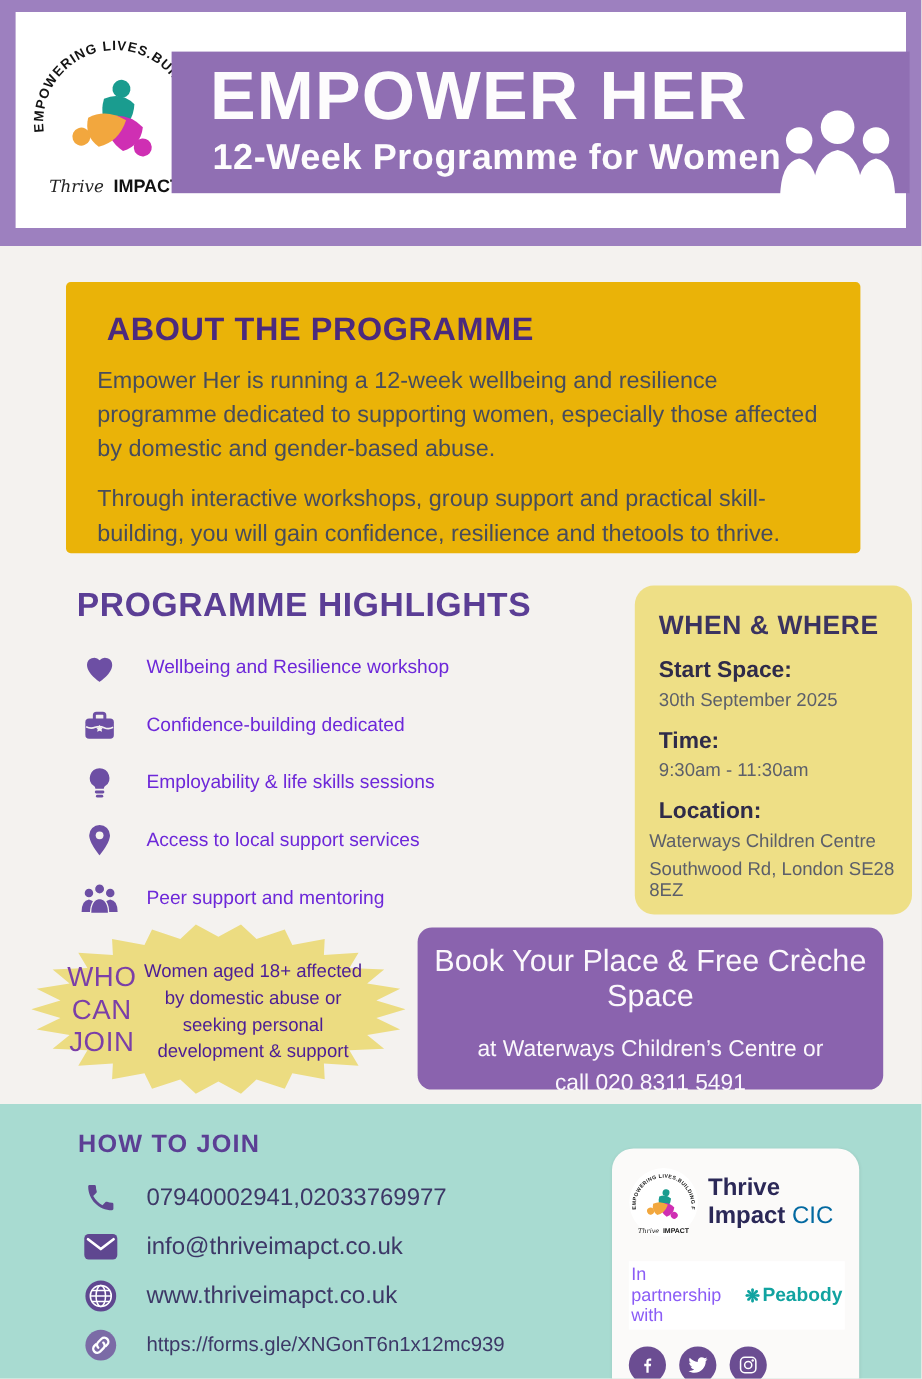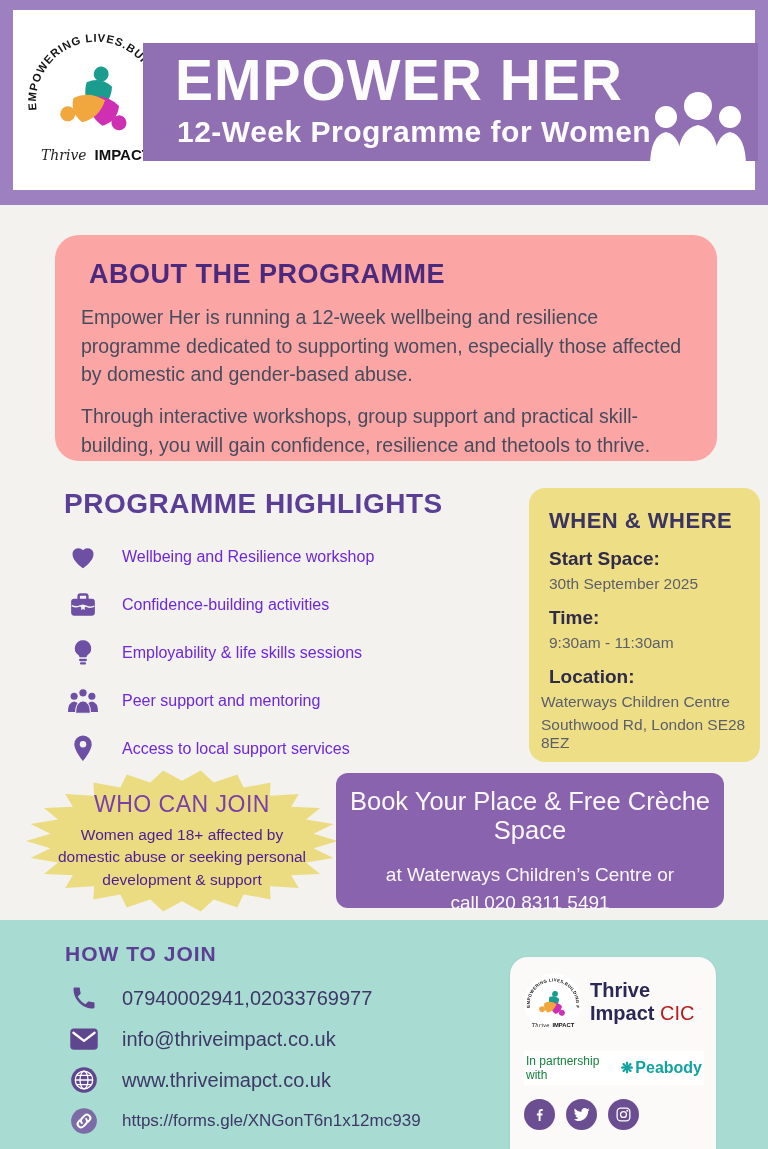--- a/index.html
+++ b/index.html
@@ -10,21 +10,21 @@
   
   .header { position:absolute; left:0; top:0; width:768px; height:205px; background:#9d80bf; padding:10px 13px 15px 13px; }
   .header-inner { position:relative; width:100%; height:100%; background:#ffffff; }
   .logo-big { position:absolute; left:8px; top:10px; width:150px; height:150px; }
   .banner { position:absolute; left:130px; top:33px; width:615px; height:118px; background:#906fb3; }
   .banner-title { position:absolute; left:32px; top:4px; color:#fdfcfd; font-size:57px; font-weight:bold; letter-spacing:1px; }
   .banner-sub { position:absolute; left:34px; top:72px; color:#fdfcfd; font-size:30px; font-weight:bold; letter-spacing:0.5px; }
   .people-icon { position:absolute; right:6px; bottom:-6px; width:108px; height:78px; }
 
   
-  .about { position:absolute; left:55px; top:235px; width:662px; height:226px; background:#fca5a5; border-radius:24px; padding:24px 26px 0 26px; }
+  .about { position:absolute; left:55px; top:235px; width:662px; height:226px; background:#eab308; border-radius:4px; padding:24px 26px 0 26px; }
   .about h2 { color:#4b2a7d; font-size:27px; font-weight:bold; letter-spacing:0.5px; padding-left:8px; }
   .about p { color:#474c5c; font-size:19.5px; line-height:1.47; margin-top:13px; }
 
   
   .highlights { position:absolute; left:64px; top:488px; width:420px; }
   .highlights h2 { color:#5b3e95; font-size:28px; font-weight:bold; letter-spacing:0.5px; }
   .hl-list { list-style:none; margin-top:20px; display:flex; flex-direction:column; gap:14px; }
   .hl-item { display:flex; align-items:center; gap:20px; height:34px; }
   .hl-item .ic { width:38px; height:34px; flex:0 0 38px; display:flex; align-items:center; justify-content:center; }
   .hl-item .lbl { color:#6d28d9; font-size:16px; }
@@ -32,46 +32,46 @@
   
   .whenwhere { position:absolute; left:489px; top:488px; width:231px; height:274px; background:#eedf86; border-radius:16px; padding:20px 14px 0 20px;margin-left:40px; }
   .ww-head { color:#3b3360; font-size:22px; font-weight:bold; letter-spacing:0.5px; }
   .ww-label { color:#2f2b49; font-size:19px; font-weight:bold; margin-top:14px; }
   .ww-val { color:#5c5f6a; font-size:15.5px; margin-top:5px; }
   .ww-loc { margin-left:-8px; }
 
   
   .who-wrap { position:absolute; left:26px; top:770px; width:312px; height:142px; }
   .starburst { position:absolute; inset:0; background:#ecdc81; }
-  .who-content { position:absolute; inset:0; display:flex; flex-direction:column; align-items:center; justify-content:center; text-align:center; padding:0 30px; }
+  .who-content { position:absolute; inset:0; display:flex; flex-direction:row; align-items:center; justify-content:center; text-align:center; padding:0 30px; }
   .who-head { color:#7b3fa8; font-size:23px; letter-spacing:0.5px; }
   .who-text { color:#4c1d95; font-size:15.5px; line-height:1.45; margin-top:6px; }
 
   
-  .booking { position:absolute; left:336px; top:773px; width:388px; height:135px; background:#8a63ae; border-radius:12px; text-align:center; color:#fbf8fc; padding-top:14px; }
+  .booking { position:absolute; left:348px; top:773px; width:388px; height:135px; background:#8a63ae; border-radius:12px; text-align:center; color:#fbf8fc; padding-top:14px; }
   .booking-title { font-size:25.5px; }
   .booking-sub { font-size:19px; line-height:1.45; margin-top:16px; }
 
   
   .footer { position:absolute; left:0; top:920px; width:768px; height:229px; background:#a8dbd1; }
   .footer h2 { position:absolute; left:65px; top:22px; color:#5b3f94; font-size:21px; font-weight:bold; letter-spacing:1px; }
   .contacts { position:absolute; left:68px; top:62px; list-style:none; display:flex; flex-direction:column; gap:9px; }
   .contact-row { display:flex; align-items:center; gap:22px; height:32px; }
   .contact-row .ic { width:32px; height:32px; flex:0 0 32px; display:flex; align-items:center; justify-content:center; }
   .contact-val { color:#3d3867; font-size:20px; }
   .contact-row:last-child .contact-val { font-size:17px; }
 
   
   .card { position:absolute; left:510px; top:37px; width:206px; height:210px; background:#fbfaf9; border-radius:18px; box-shadow:0 1px 3px rgba(0,0,0,0.08); padding:16px 12px 0 14px; }
   .card-brand-row { display:flex; align-items:center; gap:8px; }
   .logo-small { width:58px; height:58px; flex:0 0 58px; }
   .brand-text { color:#2b2857; font-size:20px; line-height:1.15; font-weight:bold; }
-  .brand-cic { font-weight:normal; color:#b91c1c; }
+  .brand-cic { font-weight:normal; color:#0369a1; }
   .partner-row { margin-top:20px; display:flex; align-items:center; gap:6px; background:#ffffff; padding:3px 2px; }
-  .partner-label { color:#15803d; font-size:12px; }
+  .partner-label { color:#8b5cf6; font-size:15px; }
   .peabody { color:#11a3a0; font-size:16px; font-weight:bold; display:flex; align-items:center; gap:2px; }
   .peabody .flower { font-size:15px; }
   .social-row { margin-top:14px; display:flex; gap:11px; }
   .social { width:31px; height:31px; border-radius:50%; background:#6b4d92; display:flex; align-items:center; justify-content:center; }
 </style>
 </head>
 <body>
 
 <div class="page">
 
@@ -142,55 +142,55 @@
       </li>
       <li class="hl-item">
         <span class="ic">
           <svg width="34" height="30" viewBox="0 0 24 24">
             <rect x="2.5" y="7" width="19" height="13.5" rx="2.5" fill="#6d4fa4"></rect>
             <rect x="8.5" y="3.5" width="7" height="5" rx="1.4" fill="none" stroke="#6d4fa4" stroke-width="2"></rect>
             <path d="M3 12.5 q3 1.6 6 .4 q3 -1.2 6 .2 q3 1.4 6 -.2" fill="none" stroke="#f4f2ef" stroke-width="1.1"></path>
             <path d="M12 11.2 l.8 1.6 1.7.2 -1.2 1.2 .3 1.7 -1.6-.8 -1.6.8 .3-1.7 -1.2-1.2 1.7-.2z" fill="#f4f2ef"></path>
           </svg>
         </span>
-        <span class="lbl">Confidence-building activities</span>
+        <span class="lbl">Confidence-building dedicated</span>
       </li>
       <li class="hl-item">
         <span class="ic">
           <svg width="28" height="32" viewBox="0 0 24 26">
             <path fill="#6d4fa4" d="M12 2a7 7 0 0 0-4.2 12.6c.7.5 1.1 1.3 1.2 2.1h6c.1-.8.5-1.6 1.2-2.1A7 7 0 0 0 12 2z"></path>
             <rect x="8.6" y="18" width="6.8" height="2" rx="1" fill="#6d4fa4"></rect>
             <rect x="9.4" y="21" width="5.2" height="1.9" rx="0.95" fill="#6d4fa4"></rect>
           </svg>
         </span>
         <span class="lbl">Employability &amp; life skills sessions</span>
+      </li>
+      <li class="hl-item">
+        <span class="ic">
+          <svg width="26" height="32" viewBox="0 0 24 28">
+            <path fill="#6d4fa4" d="M12 1.5a8 8 0 0 0-8 8c0 6 8 15.5 8 15.5s8-9.5 8-15.5a8 8 0 0 0-8-8z"></path>
+            <circle cx="12" cy="9.5" r="3" fill="#f4f2ef"></circle>
+          </svg>
+        </span>
+        <span class="lbl">Access to local support services</span>
       </li>
       <li class="hl-item">
         <span class="ic">
           <svg width="34" height="30" viewBox="0 0 24 22">
             <g fill="#6d4fa4">
               <circle cx="5.5" cy="7.5" r="2.6"></circle>
                 <path d="M1 19 q0-7 4.5-7.6 q4.5.6 4.5 7.6z"></path>
               <circle cx="18.5" cy="7.5" r="2.6"></circle>
                 <path d="M14 19 q0-7 4.5-7.6 q4.5.6 4.5 7.6z"></path>
               <circle cx="12" cy="5" r="3.1" stroke="#f4f2ef" stroke-width="0.8"></circle>
               <path d="M6.5 20 q0-8.5 5.5-9.2 q5.5.7 5.5 9.2z" stroke="#f4f2ef" stroke-width="0.8"></path>
             </g>
           </svg>
         </span>
         <span class="lbl">Peer support and mentoring</span>
-      </li>
-      <li class="hl-item">
-        <span class="ic">
-          <svg width="26" height="32" viewBox="0 0 24 28">
-            <path fill="#6d4fa4" d="M12 1.5a8 8 0 0 0-8 8c0 6 8 15.5 8 15.5s8-9.5 8-15.5a8 8 0 0 0-8-8z"></path>
-            <circle cx="12" cy="9.5" r="3" fill="#f4f2ef"></circle>
-          </svg>
-        </span>
-        <span class="lbl">Access to local support services</span>
       </li>
     </ul>
   </section>
 
   <aside class="whenwhere">
     <div class="ww-head">WHEN &amp; WHERE</div>
     <div class="ww-label">Start Space:</div>
     <div class="ww-val">30th September 2025</div>
     <div class="ww-label">Time:</div>
     <div class="ww-val">9:30am - 11:30am</div>
@@ -227,21 +227,21 @@
         </span>
         <span class="contact-val">07940002941,02033769977</span>
       </li>
       <li class="contact-row">
         <span class="ic">
           <svg width="30" height="24" viewBox="0 0 24 19">
             <rect x="1" y="1" width="22" height="17" rx="3" fill="#5f4790"></rect>
             <path d="M3.5 4.5 L12 11 L20.5 4.5" fill="none" stroke="#ffffff" stroke-width="1.8" stroke-linecap="round" stroke-linejoin="round"></path>
           </svg>
         </span>
-        <span class="contact-val">info@thriveimpact.co.uk</span>
+        <span class="contact-val">info@thriveimapct.co.uk</span>
       </li>
       <li class="contact-row">
         <span class="ic">
           <svg width="28" height="28" viewBox="0 0 24 24">
             <circle cx="12" cy="12" r="11" fill="#5f4790"></circle>
             <g fill="none" stroke="#ffffff" stroke-width="1.1">
               <circle cx="12" cy="12" r="7.5"></circle>
               <ellipse cx="12" cy="12" rx="3.4" ry="7.5"></ellipse>
               <path d="M4.5 12 h15 M5.5 8 h13 M5.5 16 h13"></path>
             </g>

